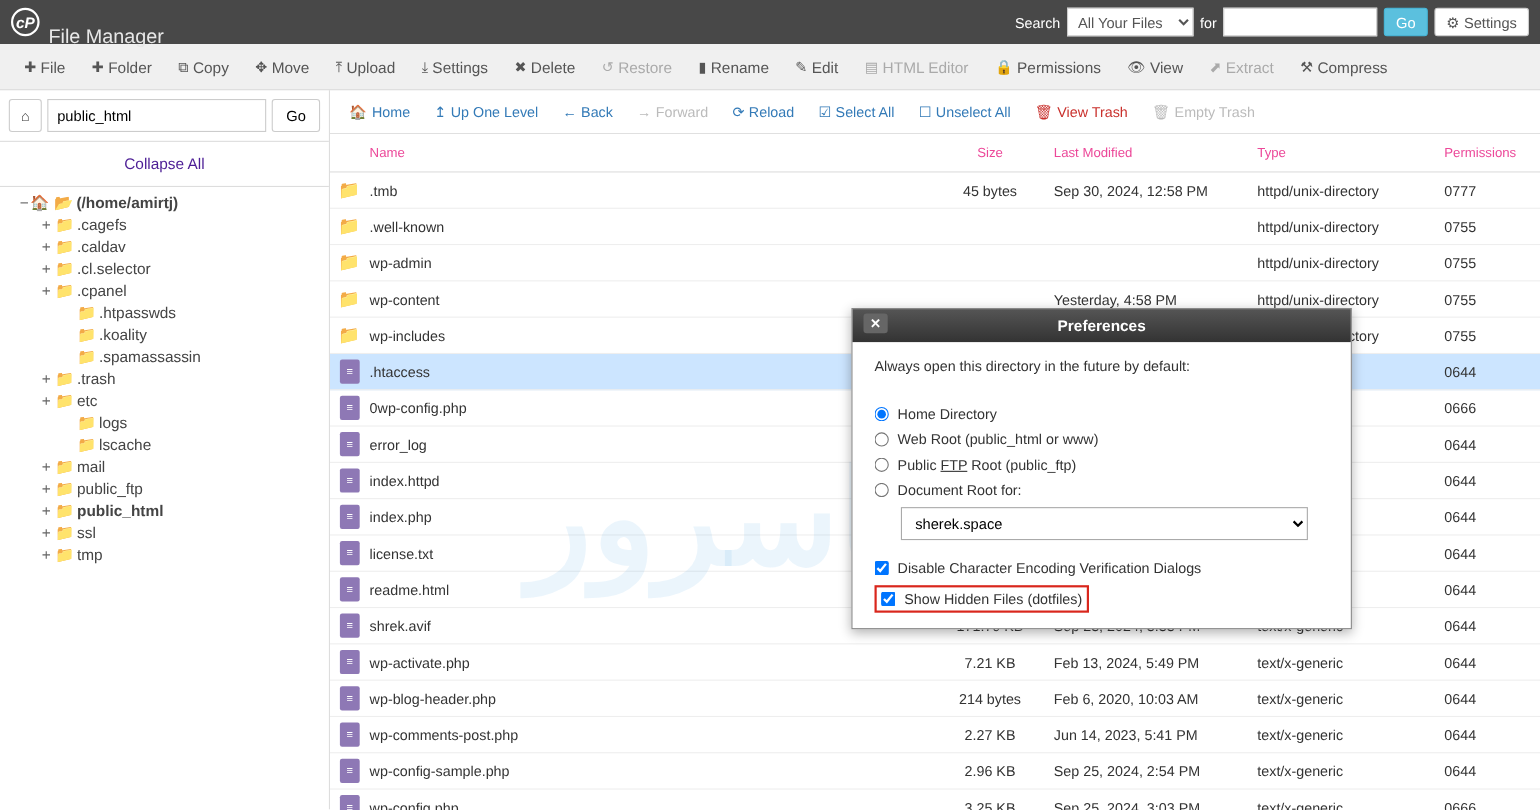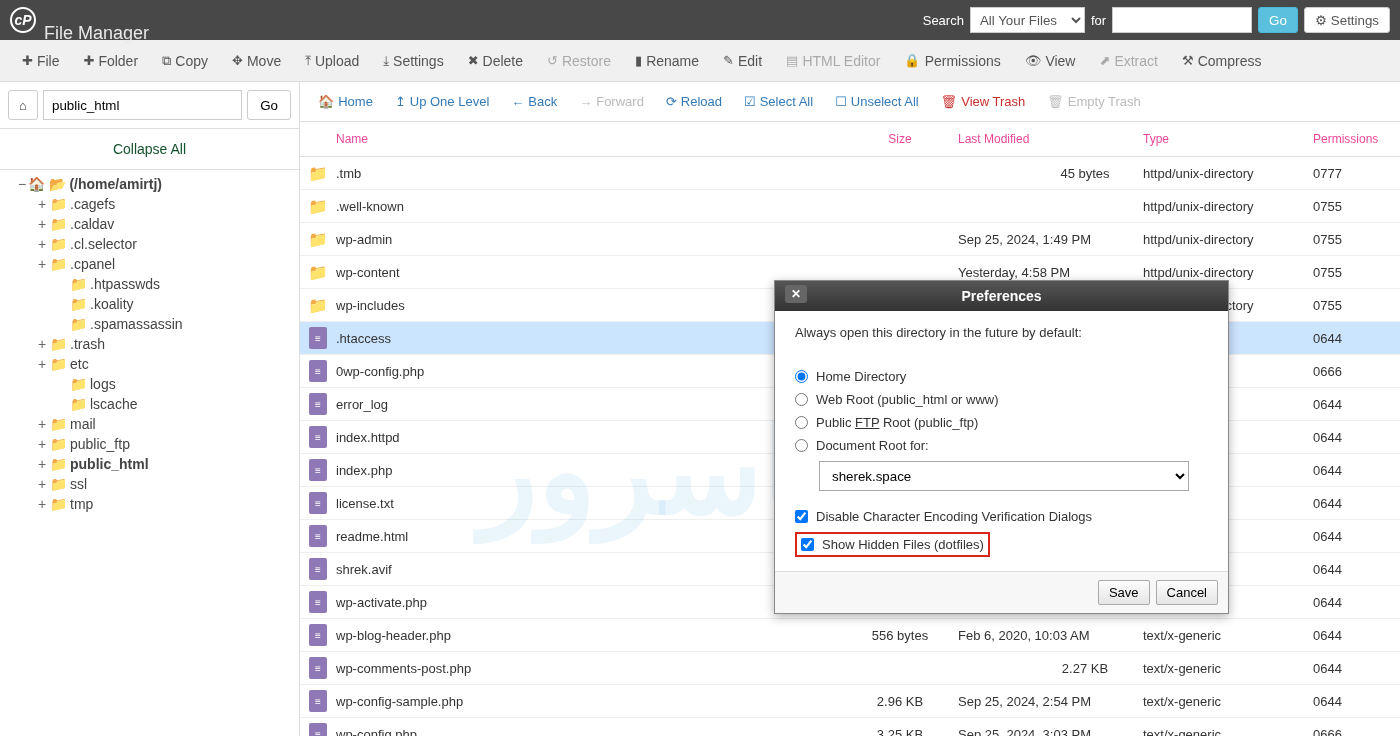--- a/index.html
+++ b/index.html
@@ -26,21 +26,21 @@
 .main { display: flex; height: 654px; }
 .sidebar { width: 300px; border-right: 1px solid #ddd; display: flex; flex-direction: column; }
 .content { flex: 1; display: flex; flex-direction: column; }
 
 
 .path-bar { display: flex; padding: 8px; gap: 5px; border-bottom: 1px solid #ddd; }
 .home-btn { width: 30px; height: 30px; border: 1px solid #ccc; background: #fff; display: flex; align-items: center; justify-content: center; cursor: pointer; border-radius: 3px; }
 .path-input { flex: 1; height: 30px; border: 1px solid #ccc; padding: 0 8px; }
 .go-path-btn { height: 30px; padding: 0 12px; border: 1px solid #ccc; background: #fff; cursor: pointer; border-radius: 3px; }
 
-.collapse-all { text-align: center; padding: 12px 17px; border-bottom: 1px solid #ddd; cursor: pointer; color: #14532d; font-size: 14px; }
+.collapse-all { text-align: center; padding: 12px 17px; border-bottom: 1px solid #ddd; cursor: pointer; color: #4c1d95; font-size: 14px; }
 
 
 .tree { flex: 1; overflow: auto; padding: 4px 0; font-size: 14px; }
 .tree-node { display: flex; align-items: center; padding: 2px 0; cursor: pointer; }
 .toggle { width: 12px; text-align: center; color: #666; font-size: 14px; line-height: 1; }
 .tree-icon { width: 18px; text-align: center; margin: 0 2px; }
 .folder-ic { color: #f0ad4e; }
 .folder-ic.open { color: #f0ad4e; }
 .tree-lbl { color: #444; }
 .tree-lbl.bold { font-weight: bold; }
@@ -325,39 +325,39 @@
         <div class="col-type">Type</div>
         <div class="col-perm">Permissions</div>
       </div>
       <div id="tbody">
           <div class="ft-row">
             <div class="col-name">
               <span class="file-ic ic-folder">📁</span>
               <span>.tmb</span>
             </div>
             <div class="col-size">45 bytes</div>
+            <div class="col-date">Sep 30, 2024, 12:58 PM</div>
             <div class="col-type">httpd/unix-directory</div>
             <div class="col-perm">0777</div>
           </div>
           <div class="ft-row">
             <div class="col-name">
               <span class="file-ic ic-folder">📁</span>
               <span>.well-known</span>
             </div>
             <div class="col-size"></div>
             <div class="col-type">httpd/unix-directory</div>
             <div class="col-perm">0755</div>
           </div>
           <div class="ft-row">
             <div class="col-name">
               <span class="file-ic ic-folder">📁</span>
               <span>wp-admin</span>
             </div>
             <div class="col-size"></div>
-            <div class="col-date">Sep 25, 2024, 1:49 PM</div>
             <div class="col-type">httpd/unix-directory</div>
             <div class="col-perm">0755</div>
           </div>
           <div class="ft-row">
             <div class="col-name">
               <span class="file-ic ic-folder">📁</span>
               <span>wp-content</span>
             </div>
             <div class="col-size"></div>
             <div class="col-date">Yesterday, 4:58 PM</div>
@@ -482,33 +482,34 @@
             <div class="col-type">text/x-generic</div>
             <div class="col-perm">0644</div>
           </div>
           <div class="ft-row">
             <div class="col-name">
               <span class="file-ic">
                 <span class="ic-file">≡</span>
               </span>
               <span>wp-blog-header.php</span>
             </div>
-            <div class="col-size">556 bytes</div>
+            <div class="col-size">214 bytes</div>
             <div class="col-date">Feb 6, 2020, 10:03 AM</div>
             <div class="col-type">text/x-generic</div>
             <div class="col-perm">0644</div>
           </div>
           <div class="ft-row">
             <div class="col-name">
               <span class="file-ic">
                 <span class="ic-file">≡</span>
               </span>
               <span>wp-comments-post.php</span>
             </div>
             <div class="col-size">2.27 KB</div>
+            <div class="col-date">Jun 14, 2023, 5:41 PM</div>
             <div class="col-type">text/x-generic</div>
             <div class="col-perm">0644</div>
           </div>
           <div class="ft-row">
             <div class="col-name">
               <span class="file-ic">
                 <span class="ic-file">≡</span>
               </span>
               <span>wp-config-sample.php</span>
             </div>
@@ -569,20 +570,16 @@
               <span>Disable Character Encoding Verification Dialogs</span>
             </div>
             <div class="opt">
               <span class="hl-red">
                 <input type="checkbox" checked="" style="">
                 <span>Show Hidden Files (dotfiles)</span>
               </span>
             </div>
           </div>
       </div>
-      <div class="dlg-foot">
-        <button class="dlg-btn">Save</button>
-        <button class="dlg-btn">Cancel</button>
-      </div>
     </div>
 
   </div>
 </div>
 
 </body></html>

